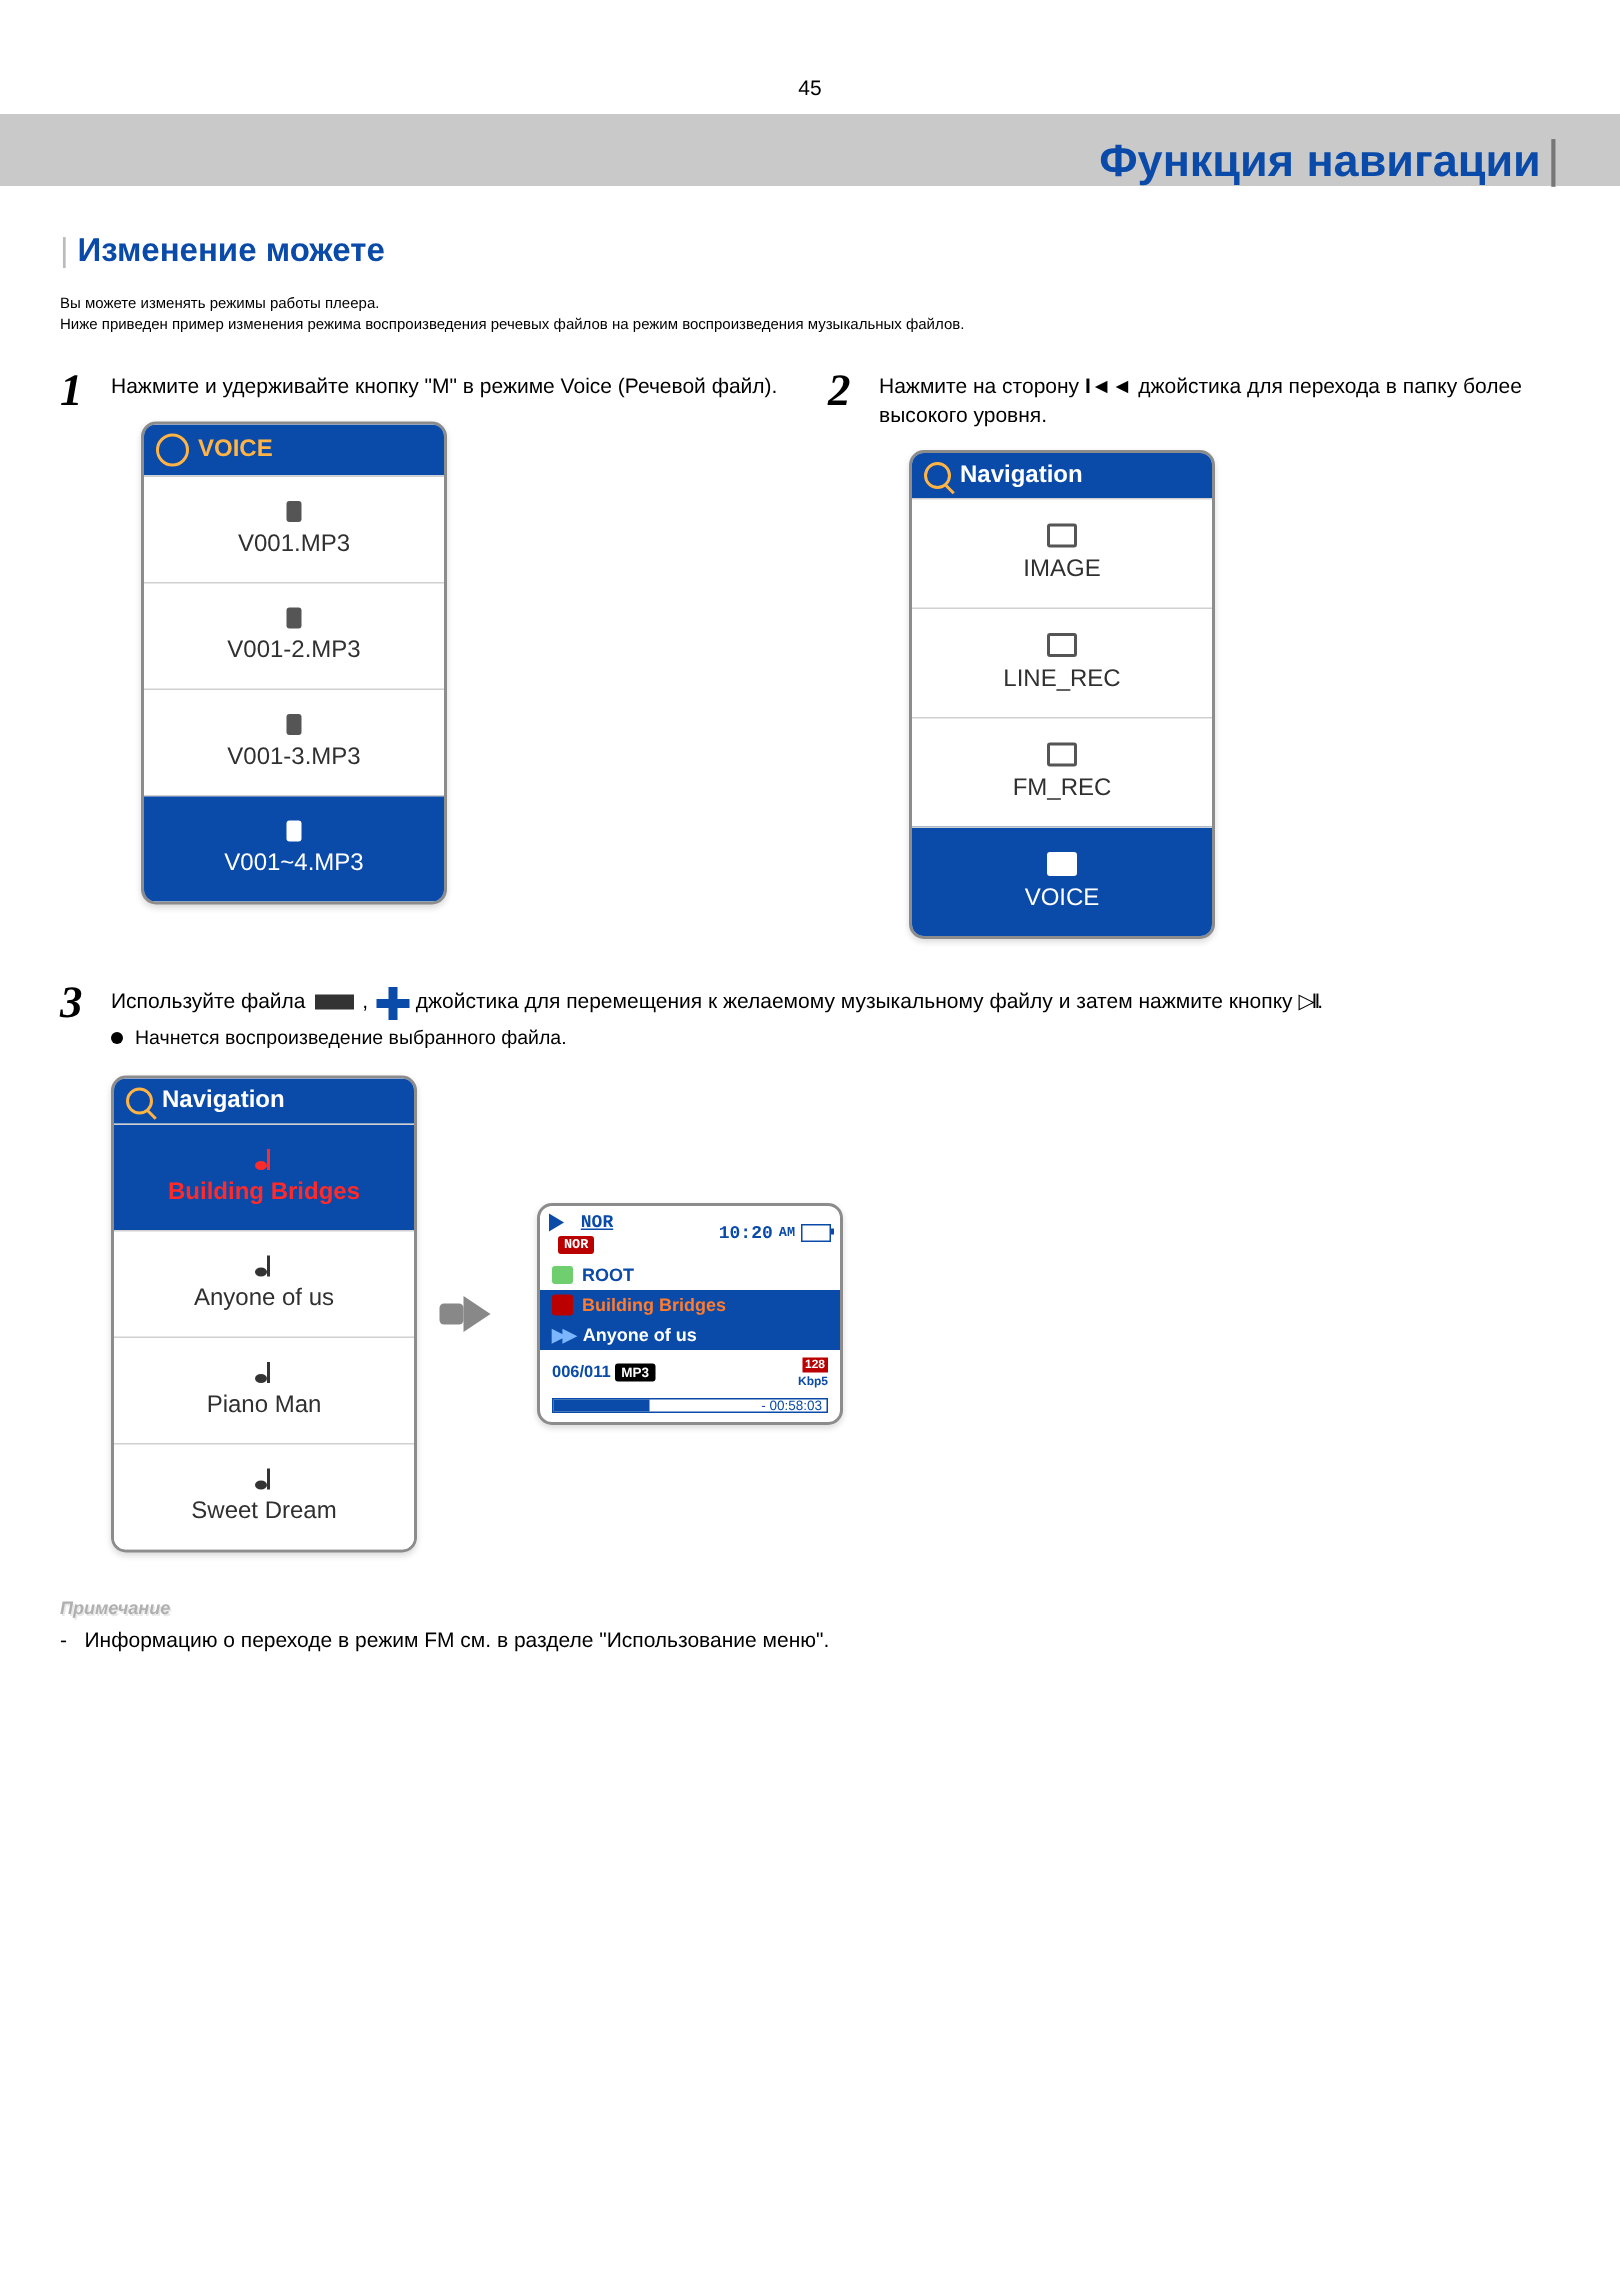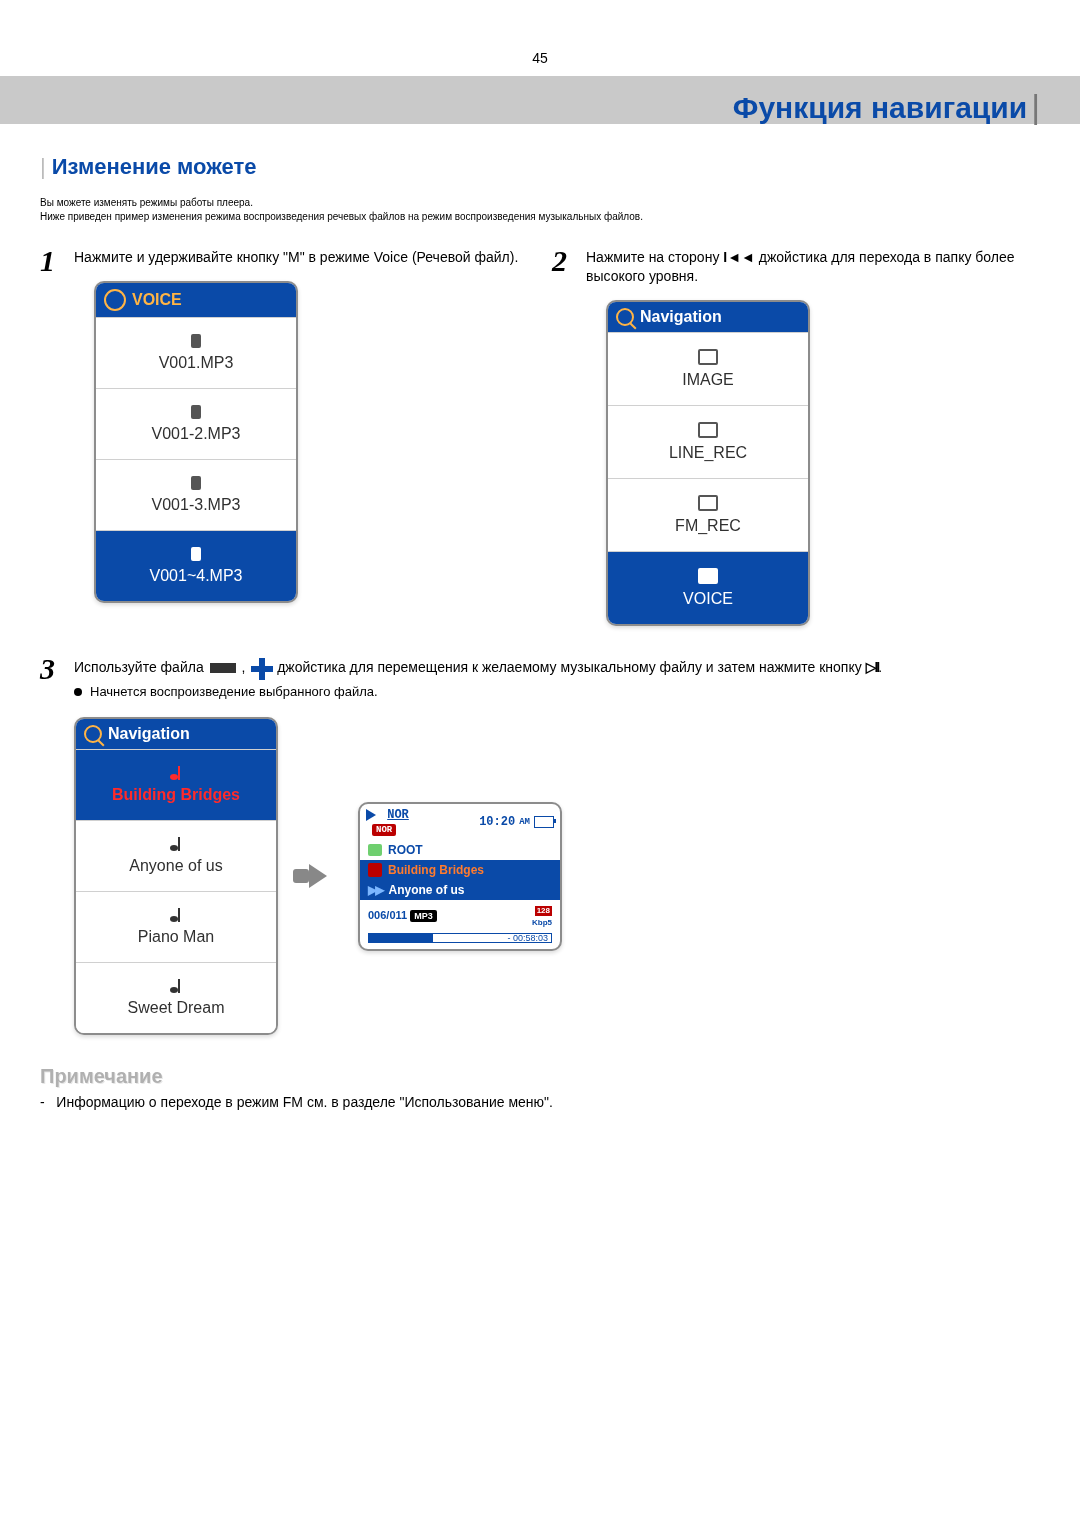--- a/index.html
+++ b/index.html
@@ -94,25 +94,26 @@
     gap: 8px;
     margin-top: 6px;
     margin-bottom: 16px;
   }
   .bullet-dot {
     width: 8px; height: 8px; border-radius: 50%; background: #000;
     flex-shrink: 0;
   }
   .note-heading {
     color: #b0b0b0;
-    font-size: 20px;
+    font-size: 12px;
     font-weight: bold;
     margin-top: 30px;
     margin-bottom: 6px;
     text-shadow: 1px 1px 0 #e8e8e8;
+    font-style: italic;
   }
   .note-line {
     font-size: 14px;
   }
 
   
   .screen {
     border: 2px solid #8c8c8c;
     border-radius: 10px;
     background: #fff;
@@ -196,21 +197,21 @@
   .inline-plus {
     display: inline-block; width: 20px; height: 20px; position: relative; vertical-align: middle; margin: 0 2px;
   }
   .inline-plus::before {
     content: ""; position: absolute; left: 8px; top: 0; width: 6px; height: 22px; background: #0a4aa8;
   }
   .inline-plus::after {
     content: ""; position: absolute; top: 8px; left: 0; width: 22px; height: 6px; background: #0a4aa8;
   }
   .inline-playpause {
-    font-family: Arial; letter-spacing: -2px; font-weight: bold;
+    font-family: Arial; letter-spacing: -2px; font-weight: normal;
   }
   .inline-prev {
     font-weight: bold;
   }
 
   .step3-screens {
     display: flex;
     align-items: center;
     gap: 20px;
     margin-top: 18px;

